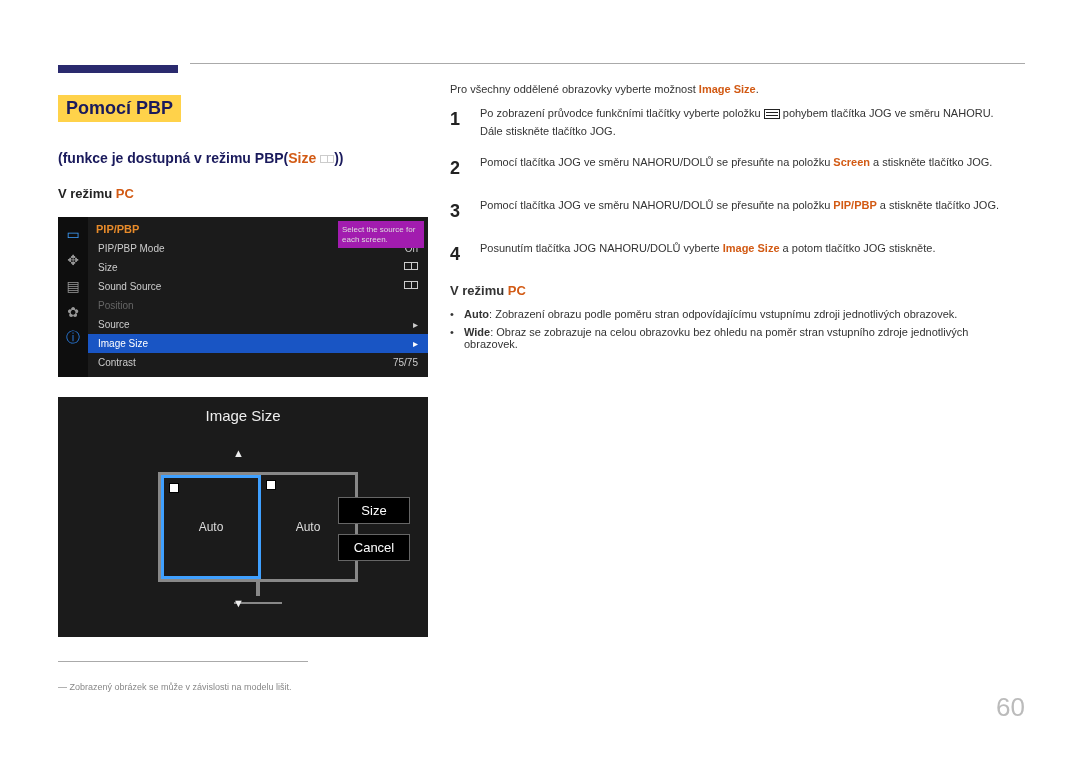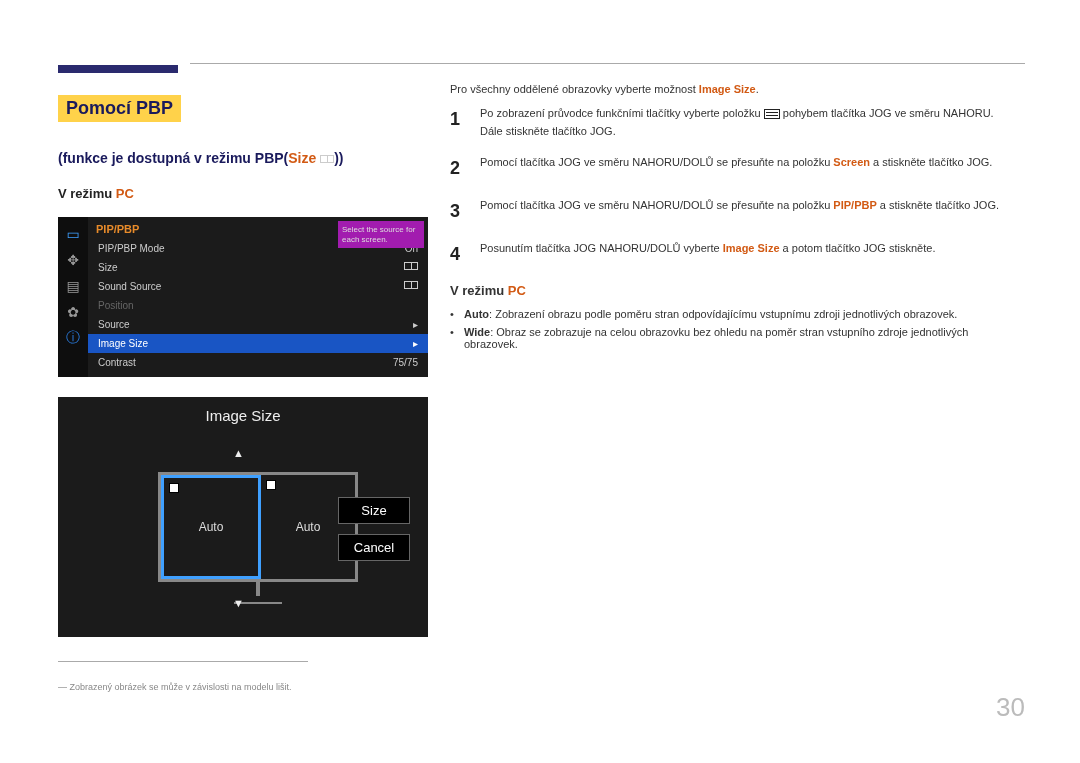--- a/index.html
+++ b/index.html
@@ -391,13 +391,13 @@
   <ul class="bullets">
     <li>
       <b>Auto</b><span>: Zobrazení obrazu podle poměru stran odpovídajícímu vstupnímu zdroji jednotlivých obrazovek.</span>
     </li>
     <li>
       <b>Wide</b><span>: Obraz se zobrazuje na celou obrazovku bez ohledu na poměr stran vstupního zdroje jednotlivých obrazovek.</span>
     </li>
   </ul>
 </div>
 
-<div class="page-num">30</div>
+<div class="page-num">60</div>
 
 </body></html>

